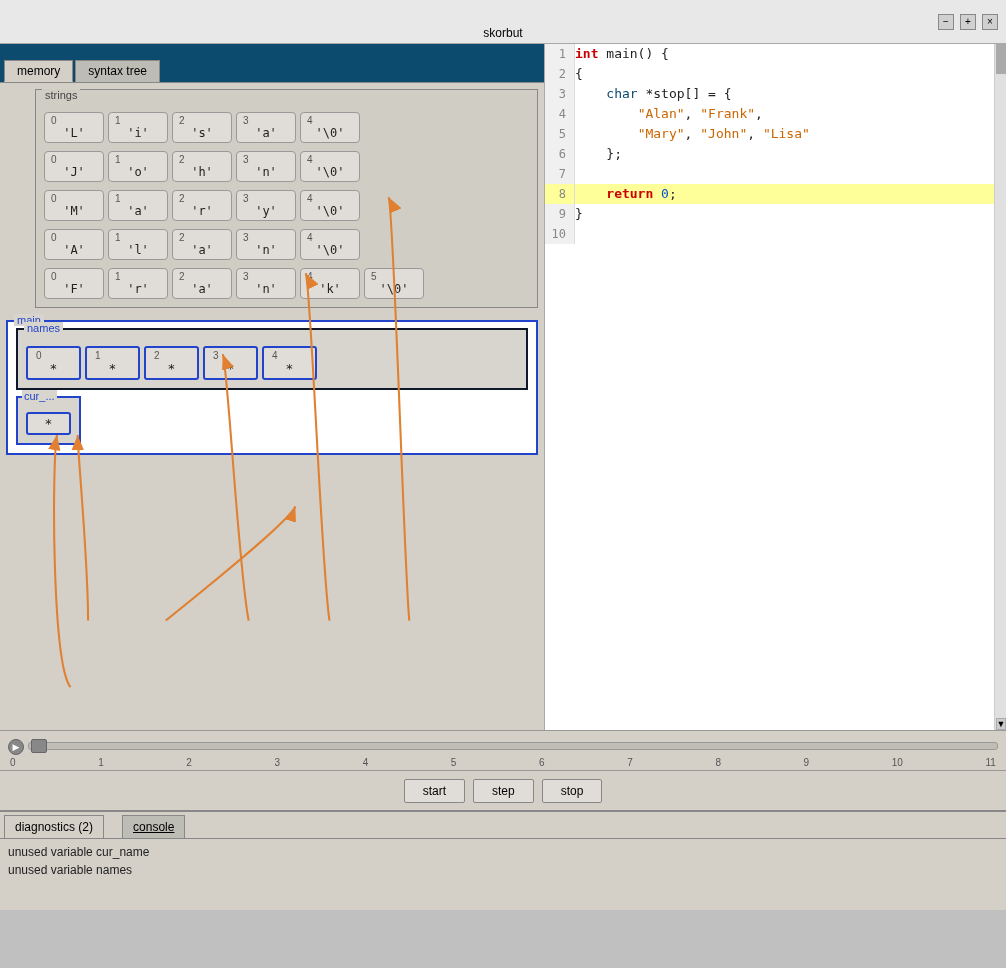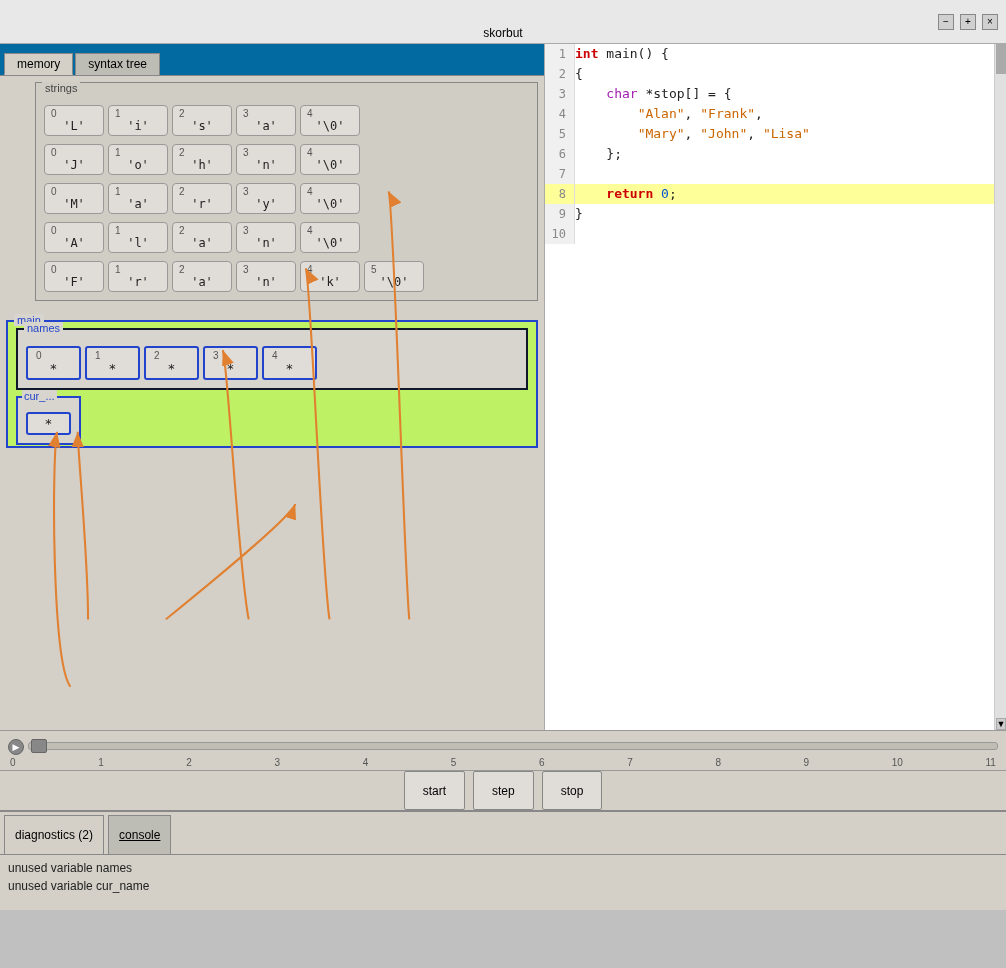--- a/index.html
+++ b/index.html
@@ -29,23 +29,23 @@
     .left-panel {
       width: 545px;
       border-right: 1px solid #aaa;
       background: #d4d0c8;
       display: flex;
       flex-direction: column;
     }
 
     .tabs {
       display: flex;
-      background: #0369a1;
+      background: #0c4a6e;
       border-bottom: 1px solid #888;
-      padding-top: 9px;
+      padding-top: 16px;
       padding-left: 4px;
     }
     .tab {
       padding: 3px 12px;
       border: 1px solid #888;
       border-bottom: none;
       background: #d4d0c8;
       cursor: pointer;
       font-size: 12px;
       margin-right: 2px;
@@ -108,24 +108,24 @@
     }
     .mem-cell-value {
       font-family: monospace;
       font-size: 12px;
       color: #222;
     }
 
     
     .main-group {
       border: 2px solid #2244cc;
-      background: #bef264;
-      padding: 6px 8px 1px;
-      position: relative;
-      margin-top: 19px;
+      background: #ffffff;
+      padding: 6px 8px 8px;
+      position: relative;
+      margin-top: 12px;
     }
     .main-group-label {
       font-size: 11px;
       color: #2244cc;
       position: absolute;
       top: -8px;
       left: 6px;
       background: #d8d5ce;
       padding: 0 3px;
     }
@@ -277,20 +277,21 @@
       color: #555;
       padding: 0 2px;
     }
 
     
     .controls-bar {
       height: 40px;
       background: #d4d0c8;
       border-top: 1px solid #999;
       display: flex;
+      align-items: center;
       justify-content: center;
       gap: 8px;
     }
     .ctrl-btn {
       padding: 4px 18px;
       border: 1px solid #888;
       background: #e0ddd8;
       cursor: pointer;
       font-size: 12px;
       border-radius: 2px;
@@ -305,27 +306,27 @@
       flex-direction: column;
     }
     .bottom-tabs {
       display: flex;
       background: #d4d0c8;
       border-bottom: 1px solid #888;
       padding-top: 3px;
       padding-left: 4px;
     }
     .bottom-tab {
-      padding: 12px 10px;
+      padding: 4px 10px;
       border: 1px solid #888;
       border-bottom: none;
       background: #d4d0c8;
       cursor: pointer;
       font-size: 12px;
-      margin-right: 4px;
+      margin-right: 18px;
     }
     .bottom-tab.active { background: #d4d0c8; }
     .bottom-tab.inactive { background: #bdbdb5; text-decoration: underline; }
     .bottom-content {
       flex: 1;
       padding: 4px 8px;
       font-size: 12px;
       color: #222;
     }
     .diag-line { line-height: 18px; }
@@ -334,21 +335,21 @@
     .arrows-overlay {
       position: absolute;
       top: 0; left: 0;
       width: 100%;
       height: 100%;
       pointer-events: none;
     }
 
     
     .kw { color: #cc0000; font-weight: bold; }
-    .type { color: #a21caf; }
+    .type { color: #0c4a6e; }
     .str { color: #cc6600; }
     .num { color: #0055cc; }
     .plain { color: #222222; }
   </style>
 </head>
 <body>
 
 <div class="title-bar">
   <div style="width:60px;"></div>
   <div class="title-bar-center">skorbut</div>
@@ -633,16 +634,16 @@
   <button class="ctrl-btn">step</button>
   <button class="ctrl-btn">stop</button>
 </div>
 
 <div class="bottom-panel">
   <div class="bottom-tabs">
     <div class="bottom-tab active">diagnostics (2)</div>
     <div class="bottom-tab inactive">console</div>
   </div>
   <div class="bottom-content">
+    <div class="diag-line">unused variable cur_name</div>
     <div class="diag-line">unused variable names</div>
-    <div class="diag-line">unused variable cur_name</div>
   </div>
 </div>
 
 </body></html>

